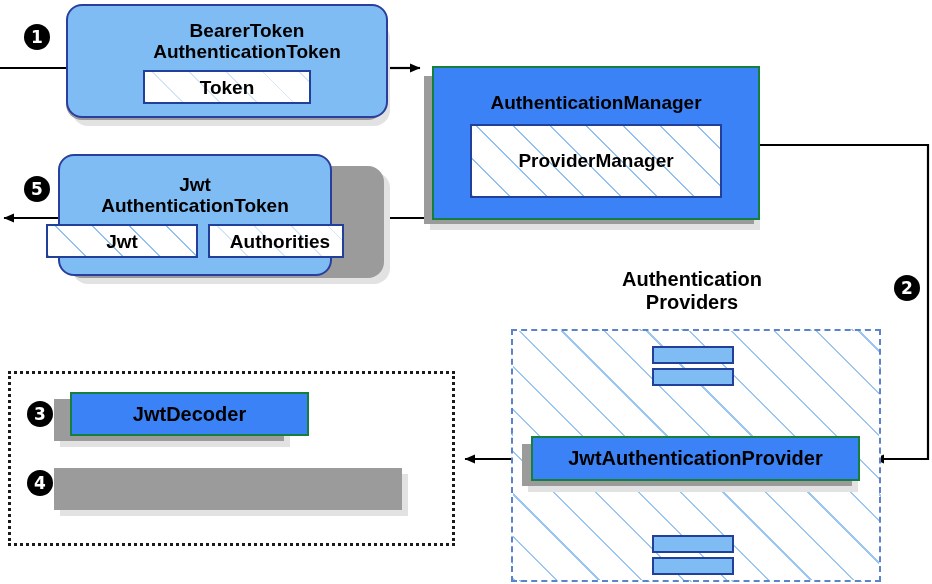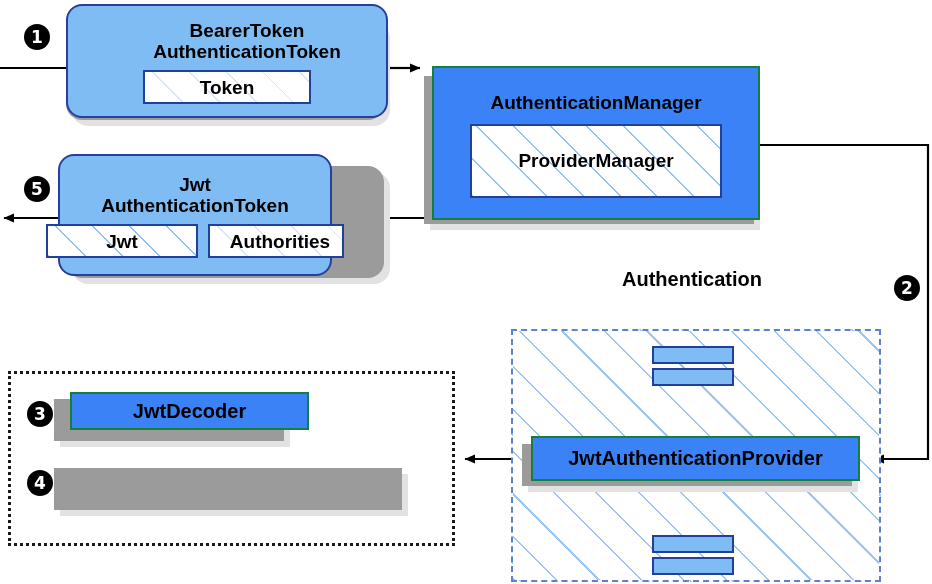--- a/index.html
+++ b/index.html
@@ -209,41 +209,42 @@
         <span class="label-inner">Authorities</span>
       </div>
     </div>
   </div>
   <div class="bullet" style="left:24px; top:176px;">5</div>
 
   <div class="bullet" style="left:894px; top:275px;">2</div>
 
   <div class="zone-title label-wide" style="left:512px; top:268px; width:360px;">
     <div>Authentication</div>
+    <div>Providers</div>
   </div>
 
   <div class="providers-zone" style="left:511px; top:329px; width:370px; height:253px;"></div>
 
   <div class="bar" style="left:652px; top:346px; width:82px; height:18px;"></div>
   <div class="bar" style="left:652px; top:368px; width:82px; height:18px;"></div>
 
   <div class="bar" style="left:652px; top:535px; width:82px; height:18px;"></div>
   <div class="bar" style="left:652px; top:557px; width:82px; height:18px;"></div>
 
   <div class="shadow-light" style="left:528px; top:450px; width:330px; height:42px;"></div>
   <div class="shadow-dark" style="left:522px; top:444px; width:330px; height:42px;"></div>
   <div class="node blue-sq" style="left:531px; top:436px; width:329px; height:45px;">
     <span class="label-wide">JwtAuthenticationProvider</span>
   </div>
 
   <div class="dotted-zone" style="left:8px; top:371px; width:447px; height:175px;"></div>
 
   <div class="shadow-light" style="left:60px; top:405px; width:230px; height:42px;"></div>
   <div class="shadow-dark" style="left:54px; top:399px; width:230px; height:42px;"></div>
-  <div class="node blue-sq" style="left:70px; top:392px; width:239px; height:38px;">
+  <div class="node blue-sq" style="left:70px; top:392px; width:239px; height:44px;">
     <span class="label-wide">JwtDecoder</span>
   </div>
   <div class="bullet" style="left:27px; top:401px;">3</div>
 
   <div class="shadow-light" style="left:60px; top:474px; width:348px; height:42px;"></div>
   <div class="shadow-dark" style="left:54px; top:468px; width:348px; height:42px;"></div>
   <div class="bullet" style="left:27px; top:470px;">4</div>
 
 </div>
 

